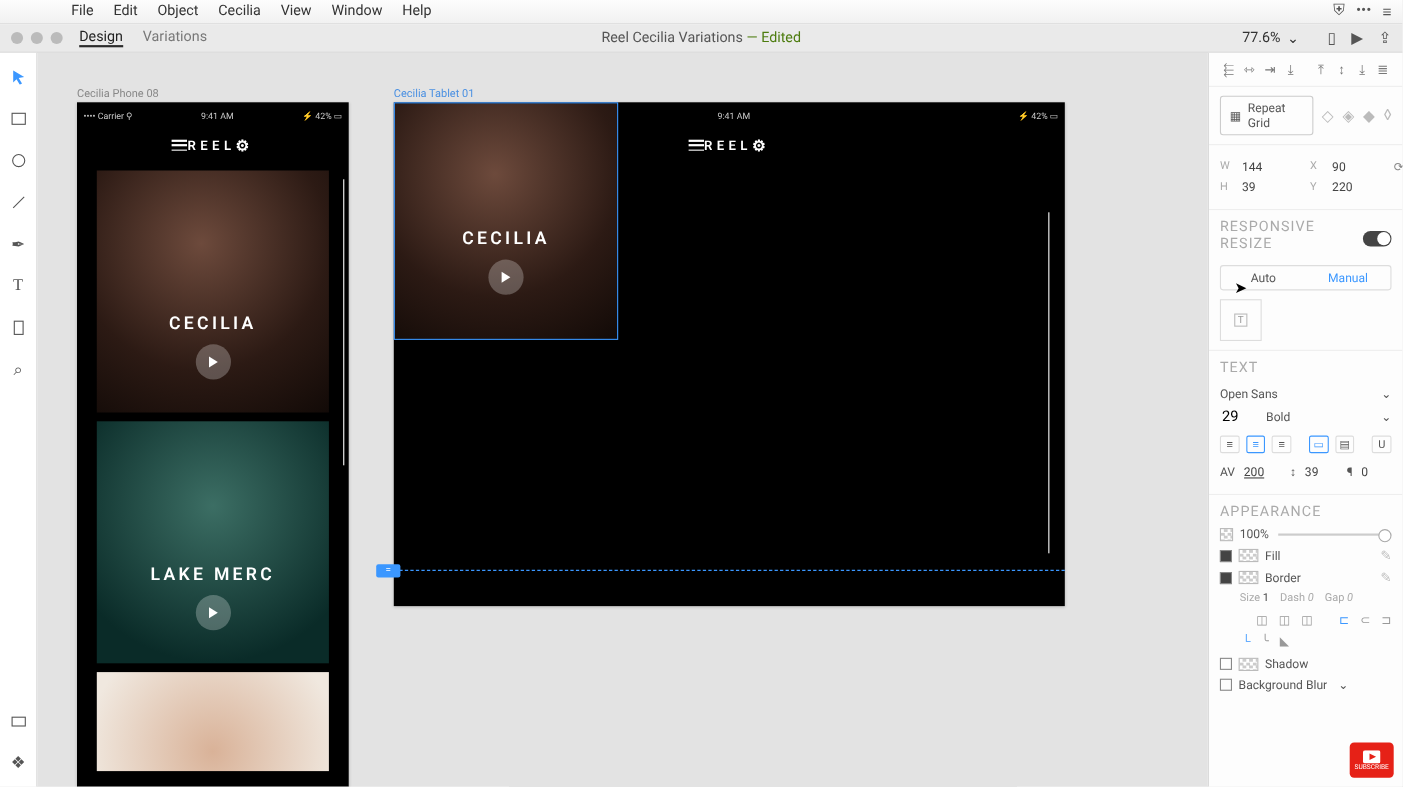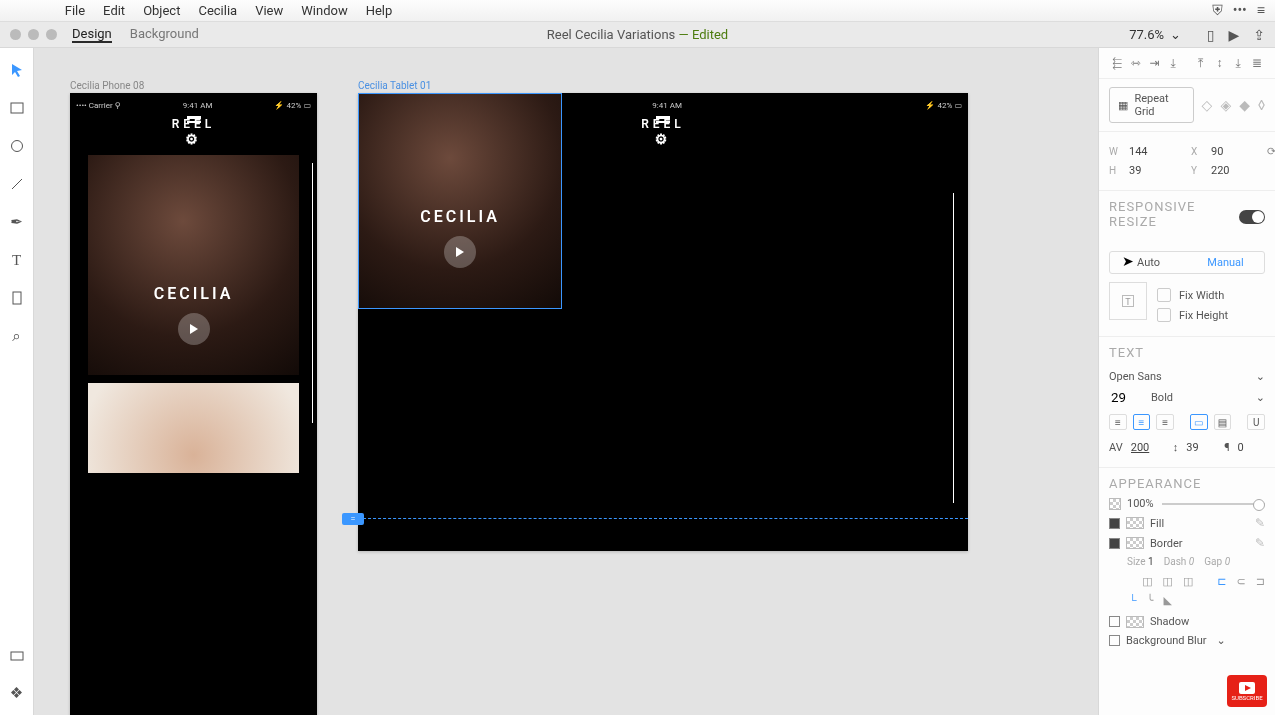--- a/index.html
+++ b/index.html
@@ -33,21 +33,21 @@
 
   
   .canvas { position:absolute; left:34px; right:177px; top:48px; bottom:0; background:#e3e3e3; overflow:hidden; }
 
   .artboard-label { position:absolute; font-size:10px; color:#888; }
   .artboard { position:absolute; background:#000; color:#fff; box-shadow:0 1px 3px rgba(0,0,0,.2); }
 
   
   #art-phone { left:36px; top:45px; width:247px; height:630px; }
   .statusbar { height:18px; display:flex; align-items:center; justify-content:space-between; font-size:8px; padding:12px 6px; color:#ccc; }
-  .nav { height:30px; display:flex; align-items:center; justify-content:center; padding:0 14px; font-size:12px; letter-spacing:4px; font-weight:600;flex-direction:column; }
+  .nav { height:30px; display:flex; align-items:center; justify-content:center; padding:0 14px; font-size:12px; letter-spacing:4px; font-weight:600; }
   .ham { display:inline-block; width:14px; height:10px; position:relative; }
   .ham::before,.ham::after,.ham span{content:"";position:absolute;left:0;right:0;height:1.5px;background:#fff;}
   .ham::before{top:0}.ham span{top:4px}.ham::after{bottom:0}
   .slider-ic{font-size:14px;color:#fff}
   .card { position:relative; margin:8px 18px; height:220px; display:flex; flex-direction:column; align-items:center; justify-content:flex-end; padding-bottom:30px; text-align:center; letter-spacing:3px; font-weight:600; font-size:16px; }
   .card.c1{ background:radial-gradient(circle at 45% 30%, #6d4a3c 0%, #2c1a14 60%, #120a07 100%);}
   .card.c2{ background:radial-gradient(circle at 50% 35%, #3c6e64 0%, #0a2b28 80%);}
   .card.c3{ background:radial-gradient(circle at 50% 80%, #d9b298 0%, #f0e8df 90%); margin-bottom:0;}
   .play { width:32px; height:32px; border-radius:50%; background:rgba(255,255,255,.25); display:flex; align-items:center; justify-content:center; margin-top:10px; }
   .play::after{content:"";border-left:8px solid #fff;border-top:5px solid transparent;border-bottom:5px solid transparent;}
@@ -119,21 +119,21 @@
 </div>
 
 <div class="topbar">
   <div class="traffic">
     <div class="tl" style="background:#bbb"></div>
     <div class="tl" style="background:#bbb"></div>
     <div class="tl" style="background:#bbb"></div>
   </div>
   <div class="tabs">
     <span class="active">Design</span>
-    <span>Background</span>
+    <span>Variations</span>
   </div>
   <div class="doc-title">
     <span>Reel Cecilia Variations</span>
     <span class="edited">—  Edited</span>
   </div>
   <div class="zoom">
     <span>77.6%</span>
       <span>⌄</span>
   </div>
   <div class="right-icons">
@@ -191,20 +191,24 @@
     </div>
     <div class="nav">
       <span class="ham">
           <span></span>
         </span>
       <span>REEL</span>
       <span class="slider-ic">⚙</span>
     </div>
     <div class="card c1">
       <span>CECILIA</span>
+      <div class="play"></div>
+    </div>
+    <div class="card c2">
+      <span>LAKE MERC</span>
       <div class="play"></div>
     </div>
     <div class="card c3" style="height:90px"></div>
     <div class="scroll-ind"></div>
   </div>
 
   <div class="artboard-label" style="left:324px;top:32px;color:#4a90e2">Cecilia Tablet 01</div>
   <div id="art-tablet" class="artboard">
     <div class="statusbar">
       <span>•••• Carrier ⚲</span>
@@ -277,37 +281,27 @@
             <input value="220" style="">
           </div>
       </div>
     </div>
   </div>
   <div class="sec">
     <div style="display:flex;justify-content:space-between;align-items:center">
       <span class="sec-title">RESPONSIVE RESIZE</span>
       <div class="toggle"></div>
     </div>
-    <div class="seg" style="margin-top:16px">
+    <div class="seg" style="margin-top:6px">
       <div>Auto</div>
       <div class="on">Manual</div>
     </div>
     <div style="display:flex;gap:10px;margin-top:8px">
       <div style="width:38px;height:38px;border:1px solid #ddd;position:relative">
         <div style="position:absolute;inset:12px;border:1px solid #bbb;font-size:9px;text-align:center;line-height:12px;color:#999">T</div>
-      </div>
-      <div style="flex:1">
-        <div class="fix-row">
-            <span class="ico"></span>
-            <span>Fix Width</span>
-          </div>
-        <div class="fix-row">
-            <span class="ico"></span>
-            <span>Fix Height</span>
-          </div>
       </div>
     </div>
   </div>
   <div class="sec">
     <div class="sec-title">TEXT</div>
     <div class="dd">
         <span>Open Sans</span>
         <span>⌄</span>
       </div>
     <div style="display:flex;gap:12px">

